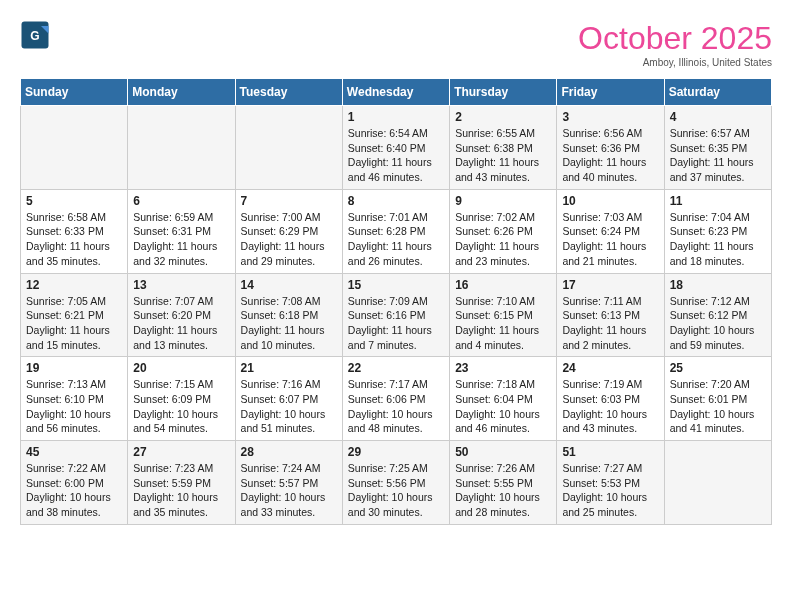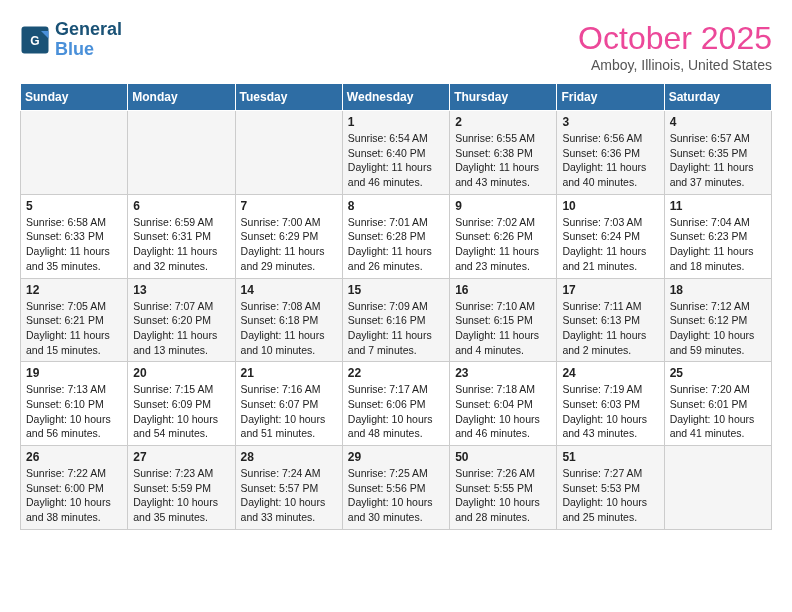--- a/index.html
+++ b/index.html
@@ -36,21 +36,21 @@
     }
     .title-block {
       text-align: right;
     }
     .month-title {
       font-size: 32px;
       color: #ec4899;
       font-weight: normal;
     }
     .location {
-      font-size: 14px;
+      font-size: 10px;
       color: #555;
     }
     table {
       width: 100%;
       border-collapse: collapse;
       font-size: 11px;
     }
     thead tr th {
       background-color: #2e6da4;
       color: #fff;
@@ -94,24 +94,20 @@
 </head>
 <body>
 
 <div class="header">
   <div class="logo">
     <svg class="logo-icon" viewBox="0 0 40 40">
       <rect x="2" y="2" width="36" height="36" rx="4" fill="#1a5276"></rect>
       <text x="20" y="26" text-anchor="middle" fill="white" font-size="16" font-weight="bold" font-family="Arial">G</text>
       <polygon points="28,8 38,8 38,18" fill="#4a90d9"></polygon>
     </svg>
-    <div class="logo-text">
-      <span>General</span><br>
-      <span style="color:#4a90d9">Blue</span>
-    </div>
   </div>
   <div class="title-block">
     <div class="month-title">October 2025</div>
     <div class="location">Amboy, Illinois, United States</div>
   </div>
 </div>
 
 <table>
   <thead>
     <tr>
@@ -231,21 +227,21 @@
           <span class="day-num">24</span>
           <div class="day-info">Sunrise: 7:19 AM<br>Sunset: 6:03 PM<br>Daylight: 10 hours<br>and 43 minutes.</div>
         </td>
         <td>
           <span class="day-num">25</span>
           <div class="day-info">Sunrise: 7:20 AM<br>Sunset: 6:01 PM<br>Daylight: 10 hours<br>and 41 minutes.</div>
         </td>
       </tr>
       <tr>
         <td>
-          <span class="day-num">26</span>
+          <span class="day-num">45</span>
           <div class="day-info">Sunrise: 7:22 AM<br>Sunset: 6:00 PM<br>Daylight: 10 hours<br>and 38 minutes.</div>
         </td>
         <td>
           <span class="day-num">27</span>
           <div class="day-info">Sunrise: 7:23 AM<br>Sunset: 5:59 PM<br>Daylight: 10 hours<br>and 35 minutes.</div>
         </td>
         <td>
           <span class="day-num">28</span>
           <div class="day-info">Sunrise: 7:24 AM<br>Sunset: 5:57 PM<br>Daylight: 10 hours<br>and 33 minutes.</div>
         </td>

